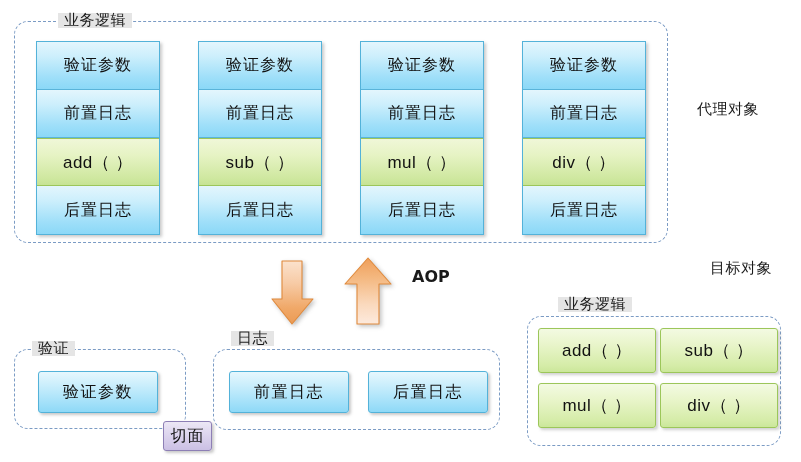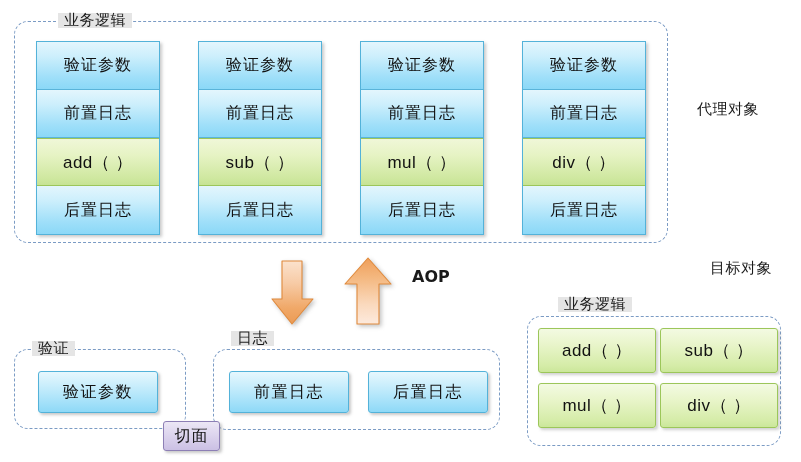--- a/index.html
+++ b/index.html
@@ -208,21 +208,21 @@
 
   <div class="blue-box" style="left:38px; top:371px; width:120px; height:42px;">验证参数</div>
 
   <div class="group" style="left:213px; top:349px; width:287px; height:81px;"></div>
   <div class="group-label" style="left:231px; top:331px;text-align:center;">日志</div>
 
   <div class="blue-box" style="left:229px; top:371px; width:120px; height:42px;">前置日志</div>
 
   <div class="blue-box" style="left:368px; top:371px; width:120px; height:42px;">后置日志</div>
 
-  <div class="aspect-badge" style="left:163px; top:421px; width:57px; height:30px;">切面</div>
+  <div class="aspect-badge" style="left:163px; top:421px; width:49px; height:30px;">切面</div>
 
   <div class="caption" style="left:710px; top:259px;">目标对象</div>
 
   <div class="group" style="left:527px; top:316px; width:254px; height:130px;"></div>
   <div class="group-label" style="left:558px; top:297px;">业务逻辑</div>
 
   <div class="green-box" style="left:538px; top:328px; width:118px; height:45px;">add（ ）</div>
   <div class="green-box" style="left:660px; top:328px; width:118px; height:45px;">sub（ ）</div>
   <div class="green-box" style="left:538px; top:383px; width:118px; height:45px;">mul（ ）</div>
   <div class="green-box" style="left:660px; top:383px; width:118px; height:45px;">div（ ）</div>

